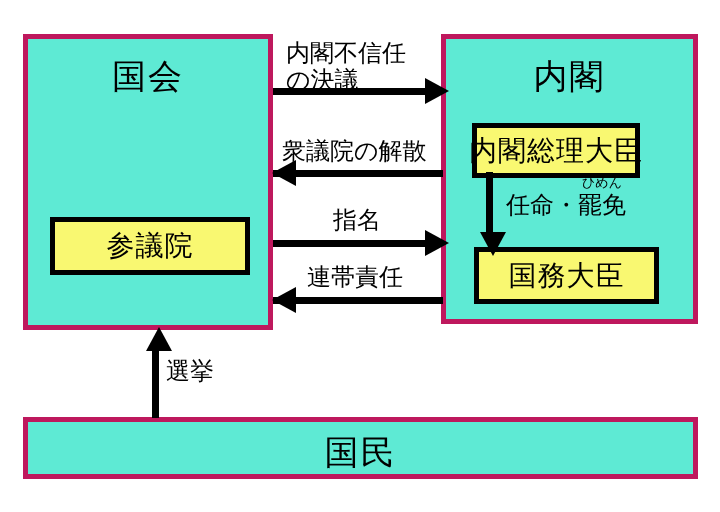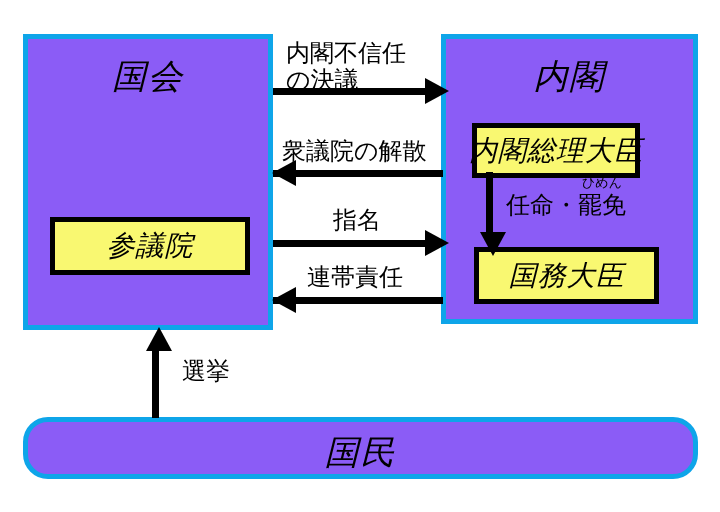--- a/index.html
+++ b/index.html
@@ -17,23 +17,22 @@
     position: relative;
     width: 720px;
     height: 512px;
     background: #ffffff;
   }
 
   
   .box {
     position: absolute;
     box-sizing: border-box;
-    border: 5px solid #0ea5e9;
-    background: #8b5cf6;
-    font-style: italic;
+    border: 5px solid #be185d;
+    background: #5eead4;
   }
   .inner-box {
     position: absolute;
     box-sizing: border-box;
     border: 5px solid #000000;
     background: #f9f871;
     display: flex;
     align-items: center;
     justify-content: center;
   }
@@ -54,21 +53,21 @@
     font-size: 28px;
     line-height: 1;
     color: #000000;
     letter-spacing: 1px;
     white-space: nowrap;
   }
 
   
   #box-diet      { left: 23px;  top: 34px;  width: 250px; height: 296px; }
   #box-cabinet   { left: 441px; top: 34px;  width: 257px; height: 290px; }
-  #box-people    { left: 23px;  top: 417px; width: 675px; height: 62px; border-radius: 25px;  }
+  #box-people    { left: 23px;  top: 417px; width: 675px; height: 62px;  }
 
   #box-diet .box-title    { top: 20px; }
   #box-cabinet .box-title { top: 20px; }
   #box-people .box-title  { top: 13px; }
 
   #inner-shugiin  { left: 22px;  top: 96px;  width: 200px; height: 58px; }
   #inner-sangiin  { left: 22px;  top: 178px; width: 200px; height: 58px; }
   #inner-pm       { left: 26px;  top: 84px;  width: 168px; height: 55px; }
   #inner-minister { left: 28px;  top: 208px; width: 185px; height: 57px; }
 
@@ -153,21 +152,21 @@
   #c5-line  { left: 152px; top: 350px; height: 68px; }
   #c5-arrow { left: 146px; top: 327px; }
 
   #c6-line  { left: 486px; top: 172px; height: 64px; }
   #c6-arrow { left: 480px; top: 232px; }
 
   #lbl-no-confidence { left: 286px; top: 40px; }
   #lbl-dissolution   { left: 282px; top: 138px; }
   #lbl-nomination    { left: 333px; top: 207px; }
   #lbl-joint-resp    { left: 307px; top: 264px; }
-  #lbl-election      { left: 166px; top: 358px; margin-left: 16px; }
+  #lbl-election      { left: 166px; top: 358px; }
   #lbl-appoint       { left: 506px; top: 192px; }
 </style>
 </head>
 <body>
 
 <div id="diagram">
 
   <div class="box" id="box-diet">
     <div class="box-title">国会</div>
     <div class="inner-box" id="inner-sangiin">

